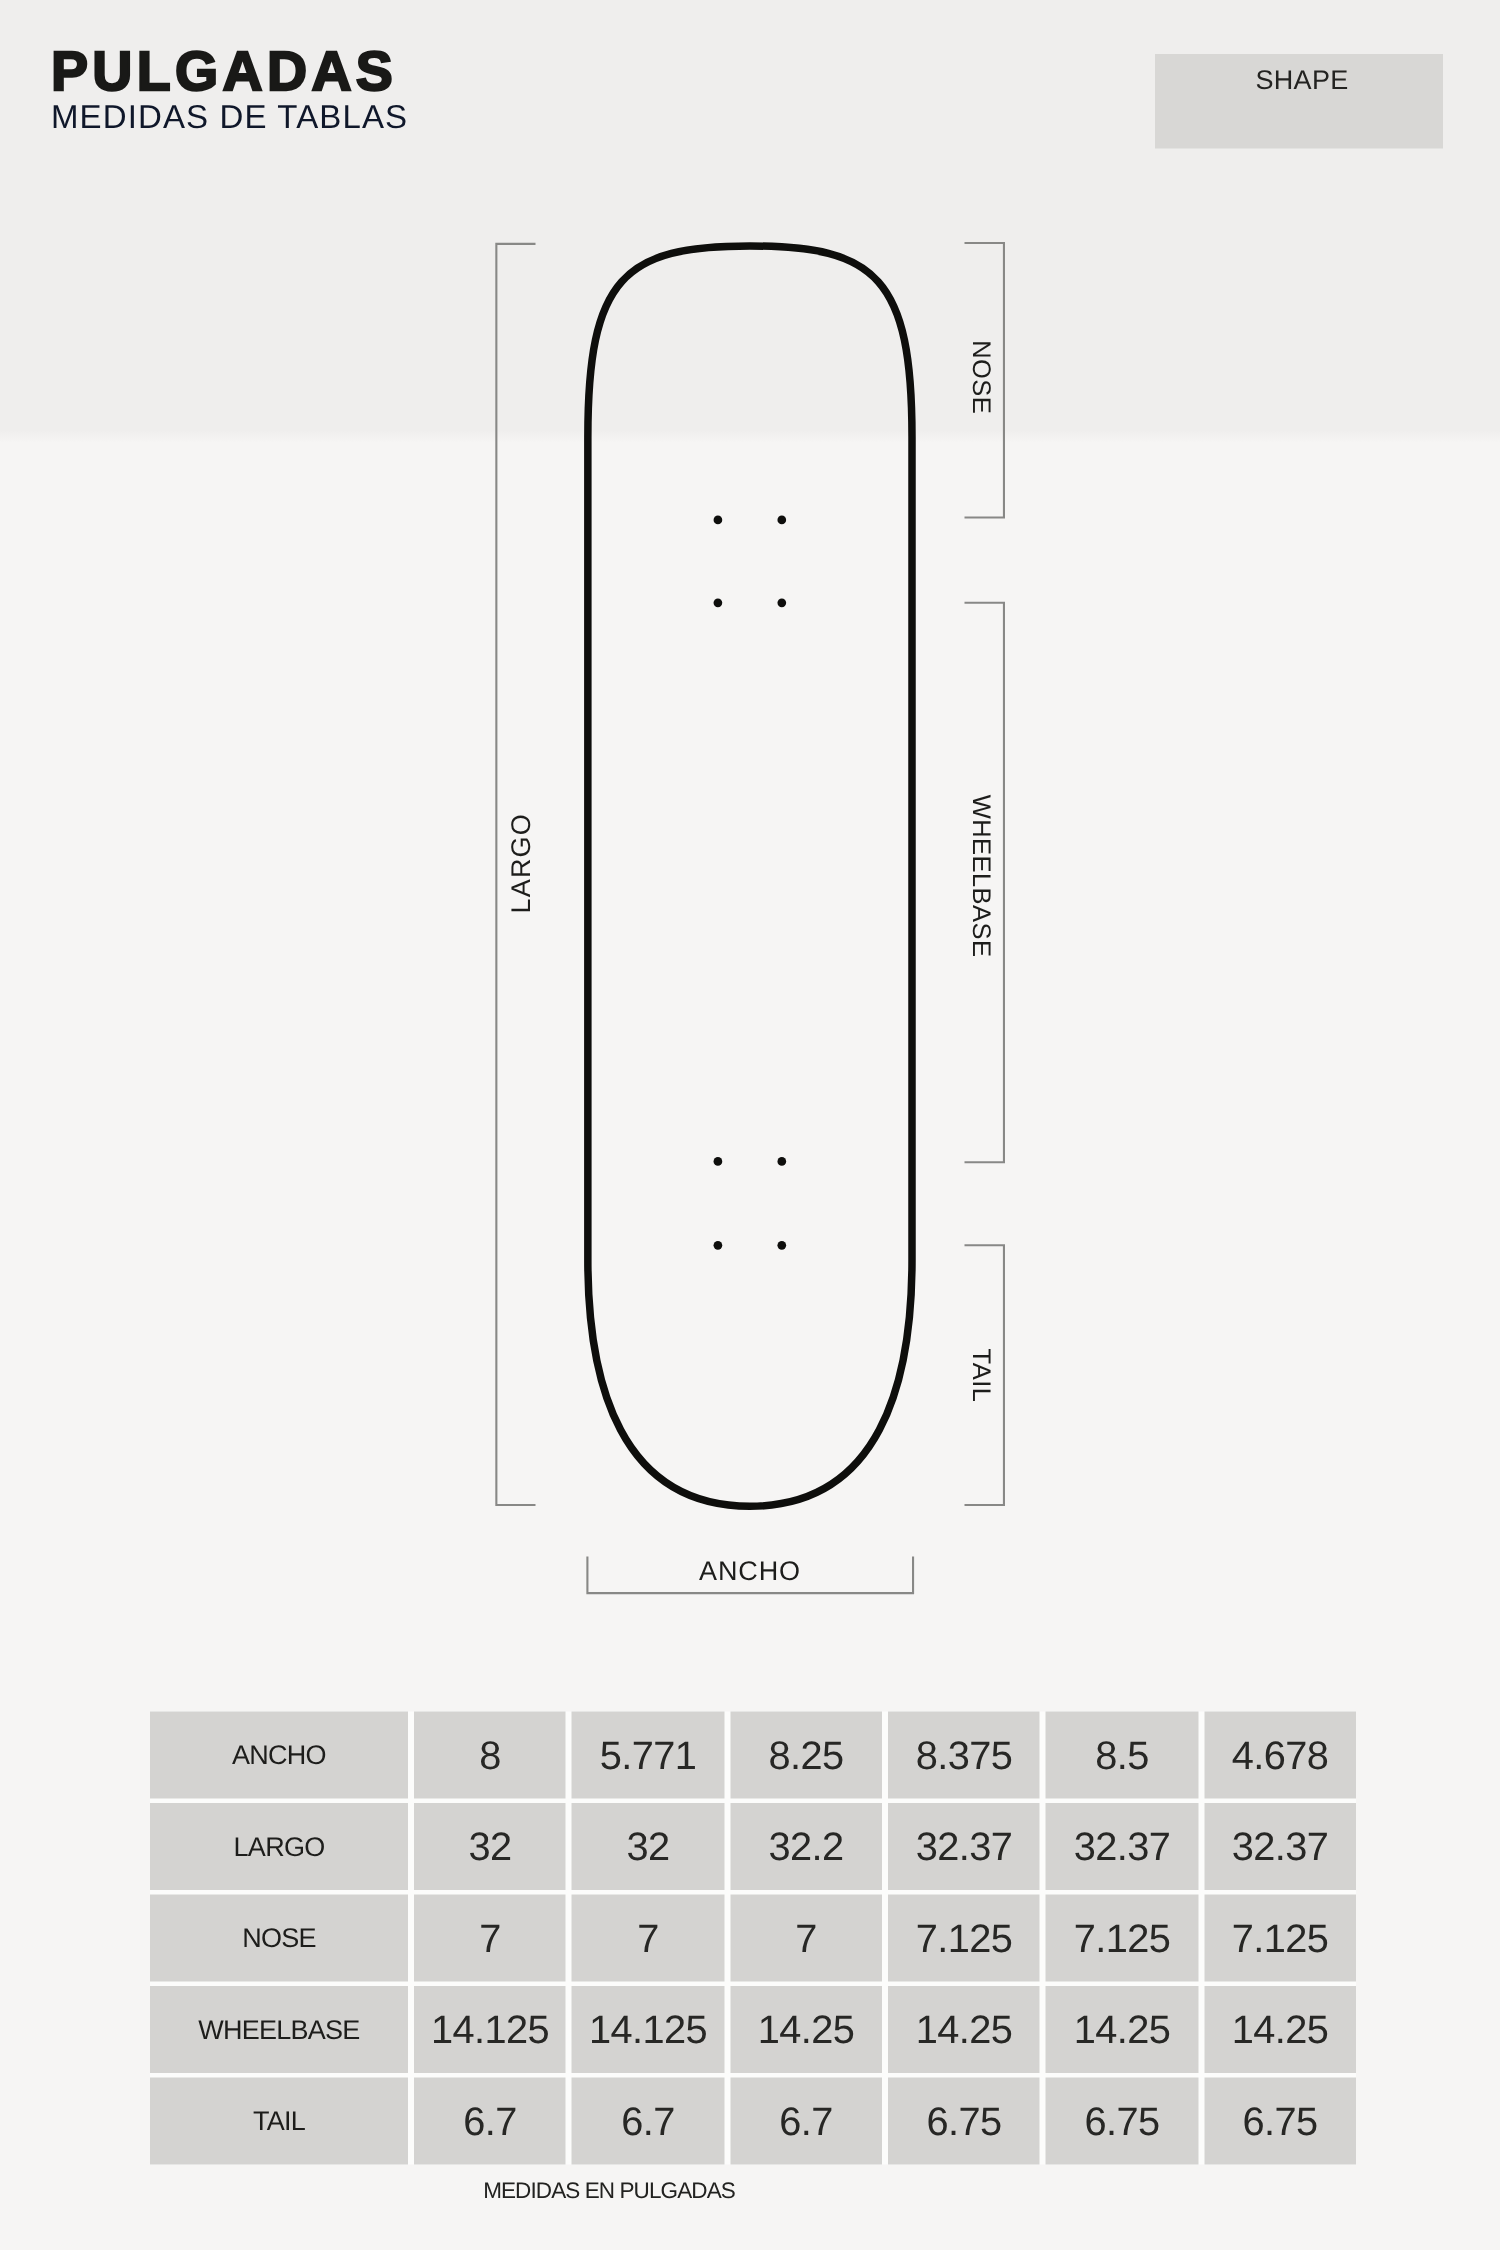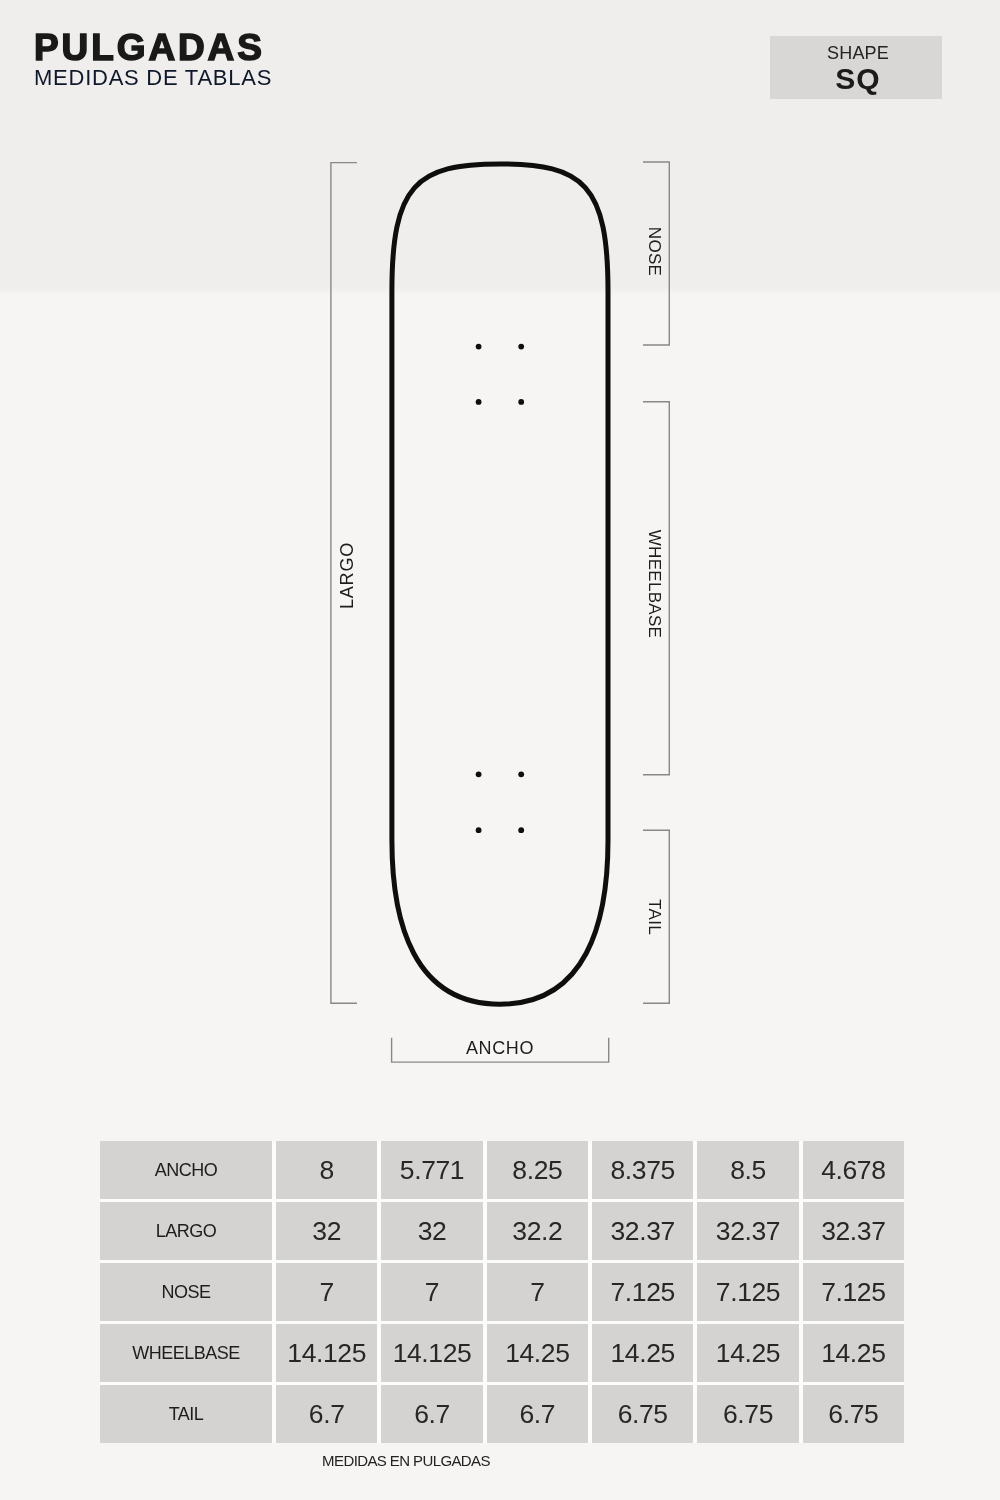--- a/index.html
+++ b/index.html
@@ -9,25 +9,24 @@
 </style>
 </head>
 <body>
 
 <div class="abs" style="left:0;top:0;width:1000px;height:296px;background:linear-gradient(#efeeed 0px,#efeeed 287px,#f6f5f4 295px);"></div>
 
 <div class="abs" style="left:34px;top:27px;font-size:37px;font-weight:bold;color:#191917;letter-spacing:2.9px;-webkit-text-stroke:1.5px #191917;">PULGADAS</div>
 
 <div class="abs" style="left:34px;top:65px;font-size:22px;color:#0f172a;letter-spacing:0.75px;">MEDIDAS DE TABLAS</div>
 
-<div class="abs" style="left:770px;top:36px;width:172px;height:63px;background:#d8d7d5;text-align:center;text-indent:4px;">
+<div class="abs" style="left:770px;top:36px;width:192px;height:63px;background:#d8d7d5;text-align:center;text-indent:4px;">
 
   <div style="font-size:18px;color:#232321;letter-spacing:0.2px;margin-top:7px;">SHAPE</div>
 
-  <div style="font-size:30px;font-weight:bold;color:#1b1b19;letter-spacing:1px;margin-top:-2px;">SQ</div>
 </div>
 
 <svg class="abs" style="left:0;top:0;" width="1000" height="1500" viewBox="0 0 1000 1500">
 
   <path d="M391.9,291.5 C391.9,185 416,164 499.95,164 C584,164 608,185 608,291.5 L608,840 C608,923 586,1004.2 499.95,1004.2 C414,1004.2 391.9,923 391.9,840 Z" fill="none" stroke="#0e0e0c" stroke-width="5"></path>
 
   <g fill="#0e0e0c">
     <circle cx="478.6" cy="346.6" r="2.9"></circle>
     <circle cx="521.2" cy="346.6" r="2.9"></circle>
     <circle cx="478.6" cy="401.9" r="2.9"></circle>

